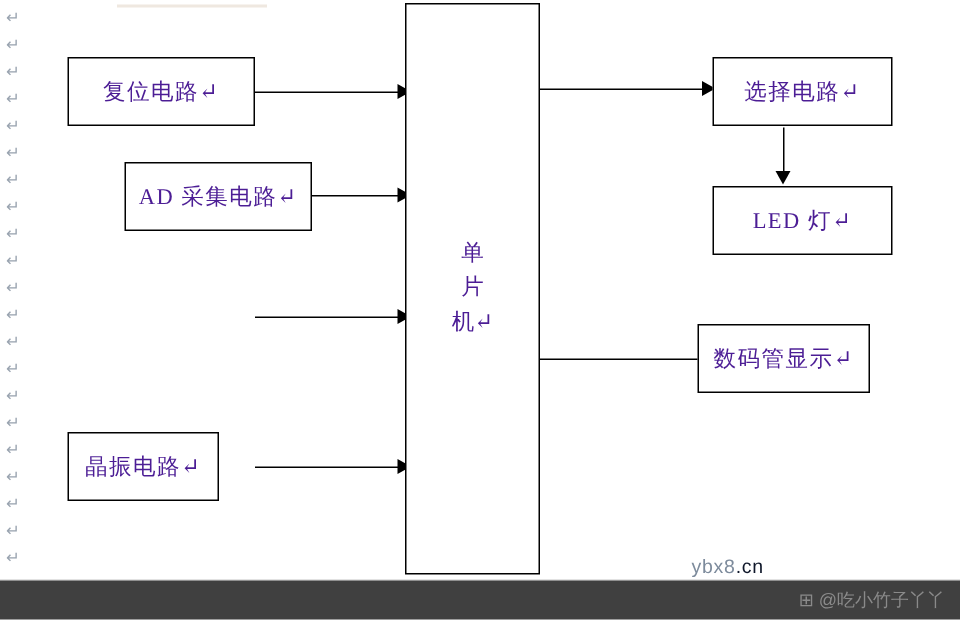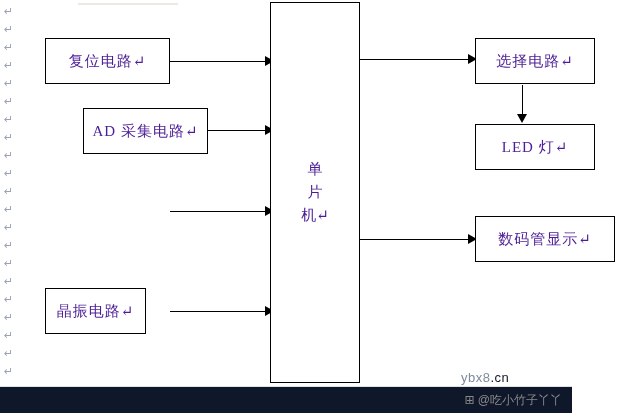--- a/index.html
+++ b/index.html
@@ -80,22 +80,22 @@
     font-family:"Liberation Sans","DejaVu Sans",sans-serif;
     font-size:13px;
     color:#7d8b9c;
     letter-spacing:.5px;
   }
   .watermark .dotcn{color:#0f172a;}
 
   .footer{
     position:absolute;
     left:0;bottom:0;
-    width:572px;height:26px;
-    background:#0f172a;
+    width:640px;height:26px;
+    background:#404040;
     border-top:1px solid #e2e2e2;
   }
   .footer-credit{
     position:absolute;
     right:10px;top:5px;
     font-family:"Liberation Sans","DejaVu Sans",sans-serif;
     font-size:12px;
     color:#8a8a8a;
   }
 </style>
@@ -172,21 +172,21 @@
   </div>
 
   <div class="box" style="left:475px;top:38px;width:120px;height:46px;">
     <span>选择电路↵</span>
   </div>
 
   <div class="box" style="left:475px;top:124px;width:120px;height:46px;justify-content:center;">
     <span>LED 灯↵</span>
   </div>
 
-  <div class="box" style="left:475px;top:216px;width:140px;height:46px;">
+  <div class="box" style="left:465px;top:216px;width:115px;height:46px;">
     <span>数码管显示↵</span>
   </div>
 
   <div class="watermark" style="left:461px;top:370px;">
     <span>ybx8</span><span class="dotcn">.cn</span>
   </div>
 
   <div class="footer">
     <div class="footer-credit">⊞ @吃小竹子丫丫</div>
   </div>

